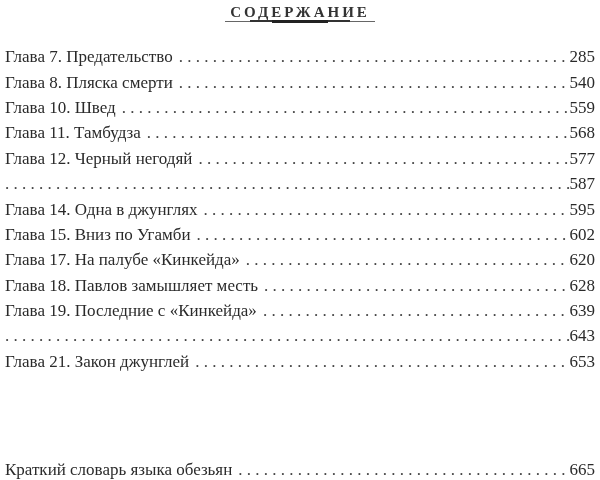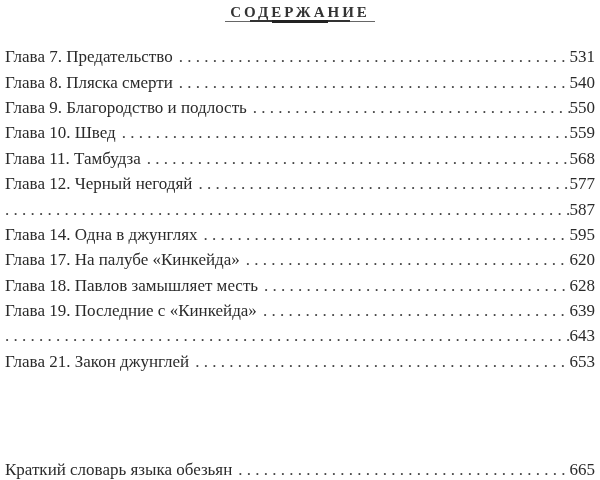--- a/index.html
+++ b/index.html
@@ -23,31 +23,26 @@
 
 <div class="heading">СОДЕРЖАНИЕ</div>
 <div class="rule"></div>
 <div class="rule-thick"></div>
 <div class="rule-center"></div>
 
 <div class="toc">
   <div class="row">
       <span class="title">Глава 7. Предательство</span>
       <span class="dots"></span>
-      <span class="page">531</span>
+      <span class="page">285</span>
     </div>
   <div class="row">
       <span class="title">Глава 8. Пляска смерти</span>
       <span class="dots"></span>
       <span class="page">540</span>
-    </div>
-  <div class="row">
-      <span class="title">Глава 9. Благородство и подлость</span>
-      <span class="dots"></span>
-      <span class="page">550</span>
     </div>
   <div class="row">
       <span class="title">Глава 10. Швед</span>
       <span class="dots"></span>
       <span class="page">559</span>
     </div>
   <div class="row">
       <span class="title">Глава 11. Тамбудза</span>
       <span class="dots"></span>
       <span class="page">568</span>
@@ -58,20 +53,25 @@
       <span class="page">577</span>
     </div>
   <div class="row">
       <span class="dots"></span>
       <span class="page">587</span>
     </div>
   <div class="row">
       <span class="title">Глава 14. Одна в джунглях</span>
       <span class="dots"></span>
       <span class="page">595</span>
+    </div>
+  <div class="row">
+      <span class="title">Глава 15. Вниз по Угамби</span>
+      <span class="dots"></span>
+      <span class="page">602</span>
     </div>
   <div class="row">
       <span class="title">Глава 17. На палубе «Кинкейда»</span>
       <span class="dots"></span>
       <span class="page">620</span>
     </div>
   <div class="row">
       <span class="title">Глава 18. Павлов замышляет месть</span>
       <span class="dots"></span>
       <span class="page">628</span>

